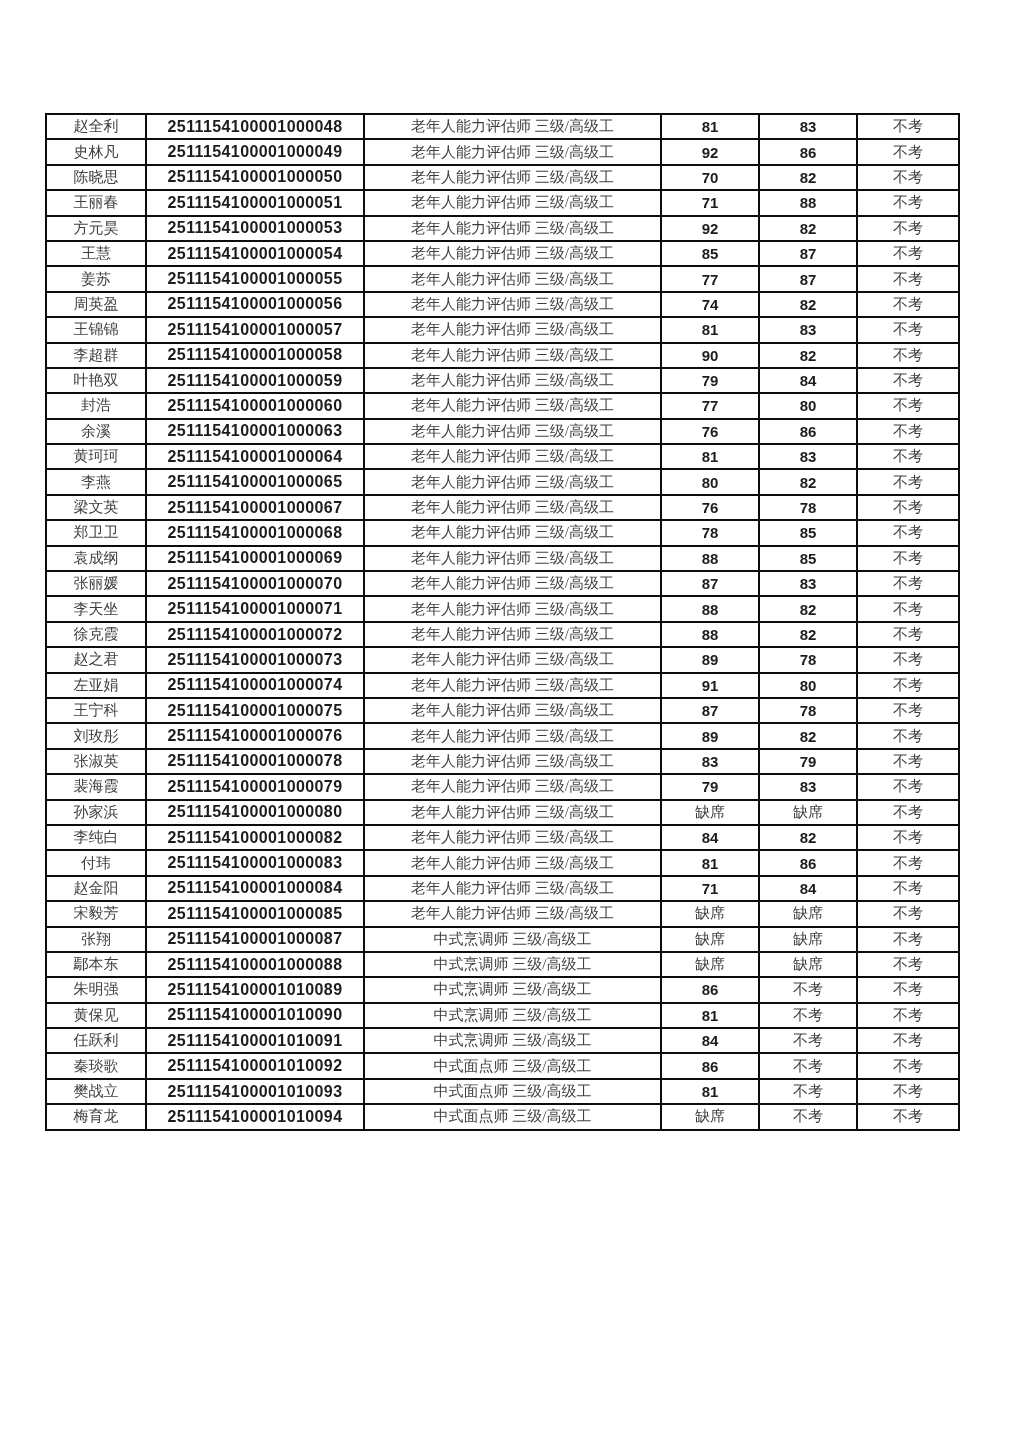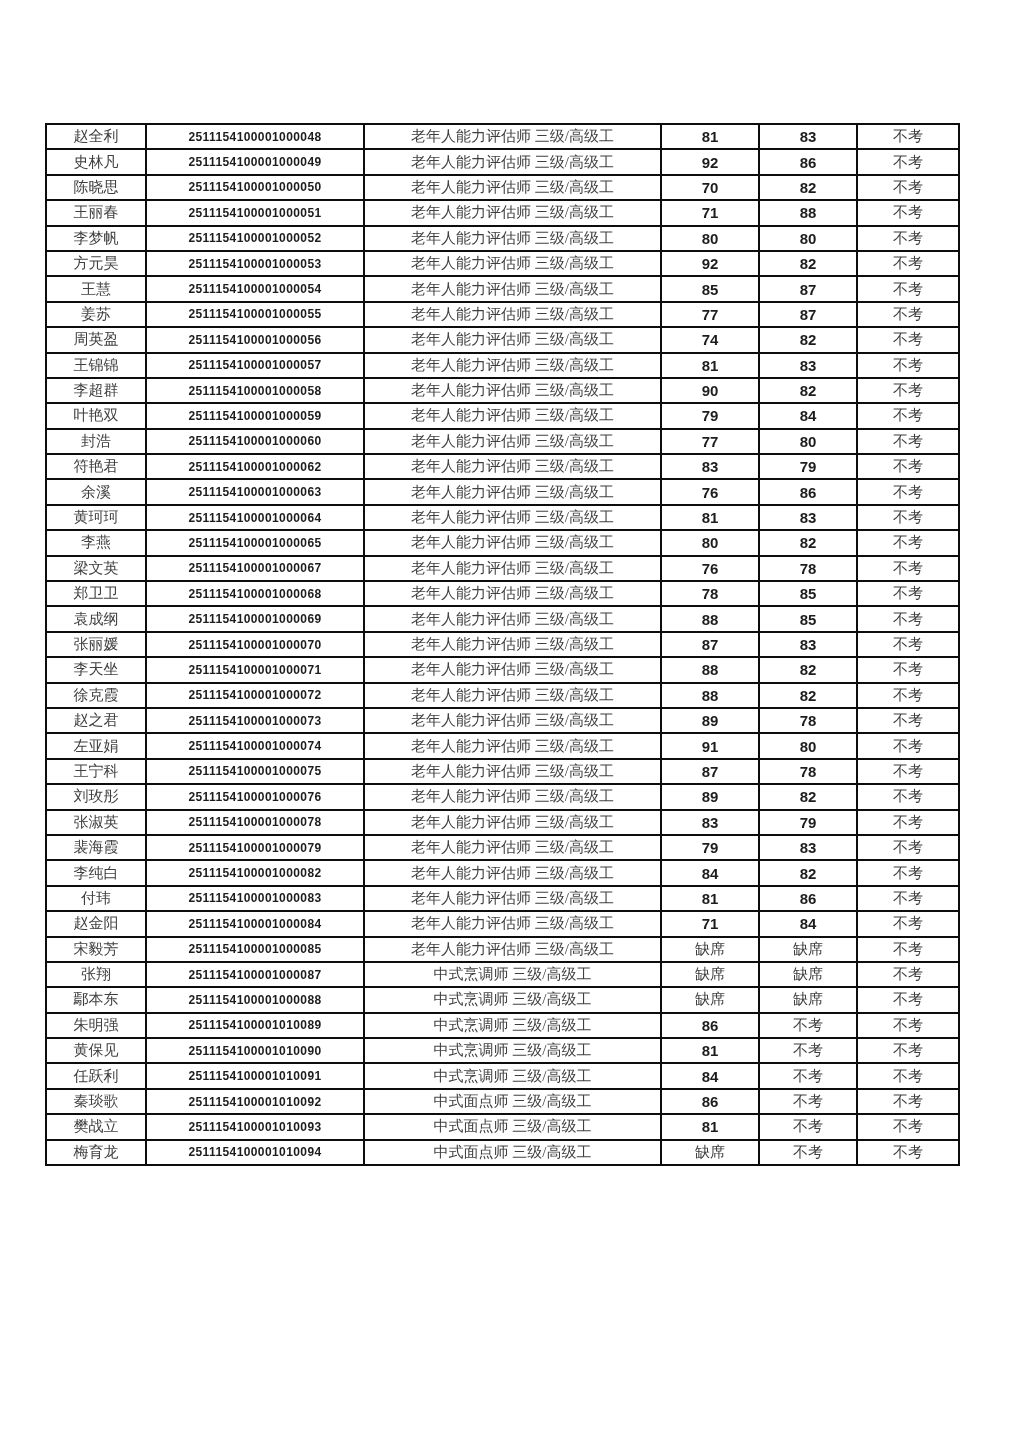--- a/index.html
+++ b/index.html
@@ -11,21 +11,21 @@
   .page {
     position: relative;
     width: 1024px;
     height: 1448px;
     background: #ffffff;
     overflow: hidden;
   }
   table.results {
     position: absolute;
     left: 45px;
-    top: 123px;
+    top: 113px;
     width: 913px;
     border-collapse: collapse;
     table-layout: fixed;
   }
   table.results td {
     border: 2px solid #0d0d0d;
     height: 23.4px;
     padding: 0;
     text-align: center;
     vertical-align: middle;
@@ -34,21 +34,21 @@
   }
   td.cjk {
     font-family: "Liberation Serif", serif;
     color: #3f3f3f;
     font-size: 15px;
   }
   td.num {
     font-family: "Liberation Sans", sans-serif;
     color: #1c1c1c;
     font-weight: 600;
-    font-size: 12px;
+    font-size: 16px;
     letter-spacing: 0.4px;
   }
   td.score-num {
     font-family: "Liberation Sans", sans-serif;
     color: #1c1c1c;
     font-weight: 600;
     font-size: 15px;
   }
 </style>
 </head>
@@ -91,28 +91,20 @@
         </tr>
         <tr>
           <td class="cjk">王丽春</td>
           <td class="num">2511154100001000051</td>
           <td class="cjk">老年人能力评估师 三级/高级工</td>
           <td class="score-num">71</td>
           <td class="score-num">88</td>
           <td class="cjk">不考</td>
         </tr>
         <tr>
-          <td class="cjk">李梦帆</td>
-          <td class="num">2511154100001000052</td>
-          <td class="cjk">老年人能力评估师 三级/高级工</td>
-          <td class="score-num">80</td>
-          <td class="score-num">80</td>
-          <td class="cjk">不考</td>
-        </tr>
-        <tr>
           <td class="cjk">方元昊</td>
           <td class="num">2511154100001000053</td>
           <td class="cjk">老年人能力评估师 三级/高级工</td>
           <td class="score-num">92</td>
           <td class="score-num">82</td>
           <td class="cjk">不考</td>
         </tr>
         <tr>
           <td class="cjk">王慧</td>
           <td class="num">2511154100001000054</td>
@@ -163,28 +155,20 @@
         </tr>
         <tr>
           <td class="cjk">封浩</td>
           <td class="num">2511154100001000060</td>
           <td class="cjk">老年人能力评估师 三级/高级工</td>
           <td class="score-num">77</td>
           <td class="score-num">80</td>
           <td class="cjk">不考</td>
         </tr>
         <tr>
-          <td class="cjk">符艳君</td>
-          <td class="num">2511154100001000062</td>
-          <td class="cjk">老年人能力评估师 三级/高级工</td>
-          <td class="score-num">83</td>
-          <td class="score-num">79</td>
-          <td class="cjk">不考</td>
-        </tr>
-        <tr>
           <td class="cjk">余溪</td>
           <td class="num">2511154100001000063</td>
           <td class="cjk">老年人能力评估师 三级/高级工</td>
           <td class="score-num">76</td>
           <td class="score-num">86</td>
           <td class="cjk">不考</td>
         </tr>
         <tr>
           <td class="cjk">黄珂珂</td>
           <td class="num">2511154100001000064</td>
@@ -288,20 +272,28 @@
           <td class="score-num">83</td>
           <td class="score-num">79</td>
           <td class="cjk">不考</td>
         </tr>
         <tr>
           <td class="cjk">裴海霞</td>
           <td class="num">2511154100001000079</td>
           <td class="cjk">老年人能力评估师 三级/高级工</td>
           <td class="score-num">79</td>
           <td class="score-num">83</td>
+          <td class="cjk">不考</td>
+        </tr>
+        <tr>
+          <td class="cjk">孙家浜</td>
+          <td class="num">2511154100001000080</td>
+          <td class="cjk">老年人能力评估师 三级/高级工</td>
+          <td class="cjk">缺席</td>
+          <td class="cjk">缺席</td>
           <td class="cjk">不考</td>
         </tr>
         <tr>
           <td class="cjk">李纯白</td>
           <td class="num">2511154100001000082</td>
           <td class="cjk">老年人能力评估师 三级/高级工</td>
           <td class="score-num">84</td>
           <td class="score-num">82</td>
           <td class="cjk">不考</td>
         </tr>

